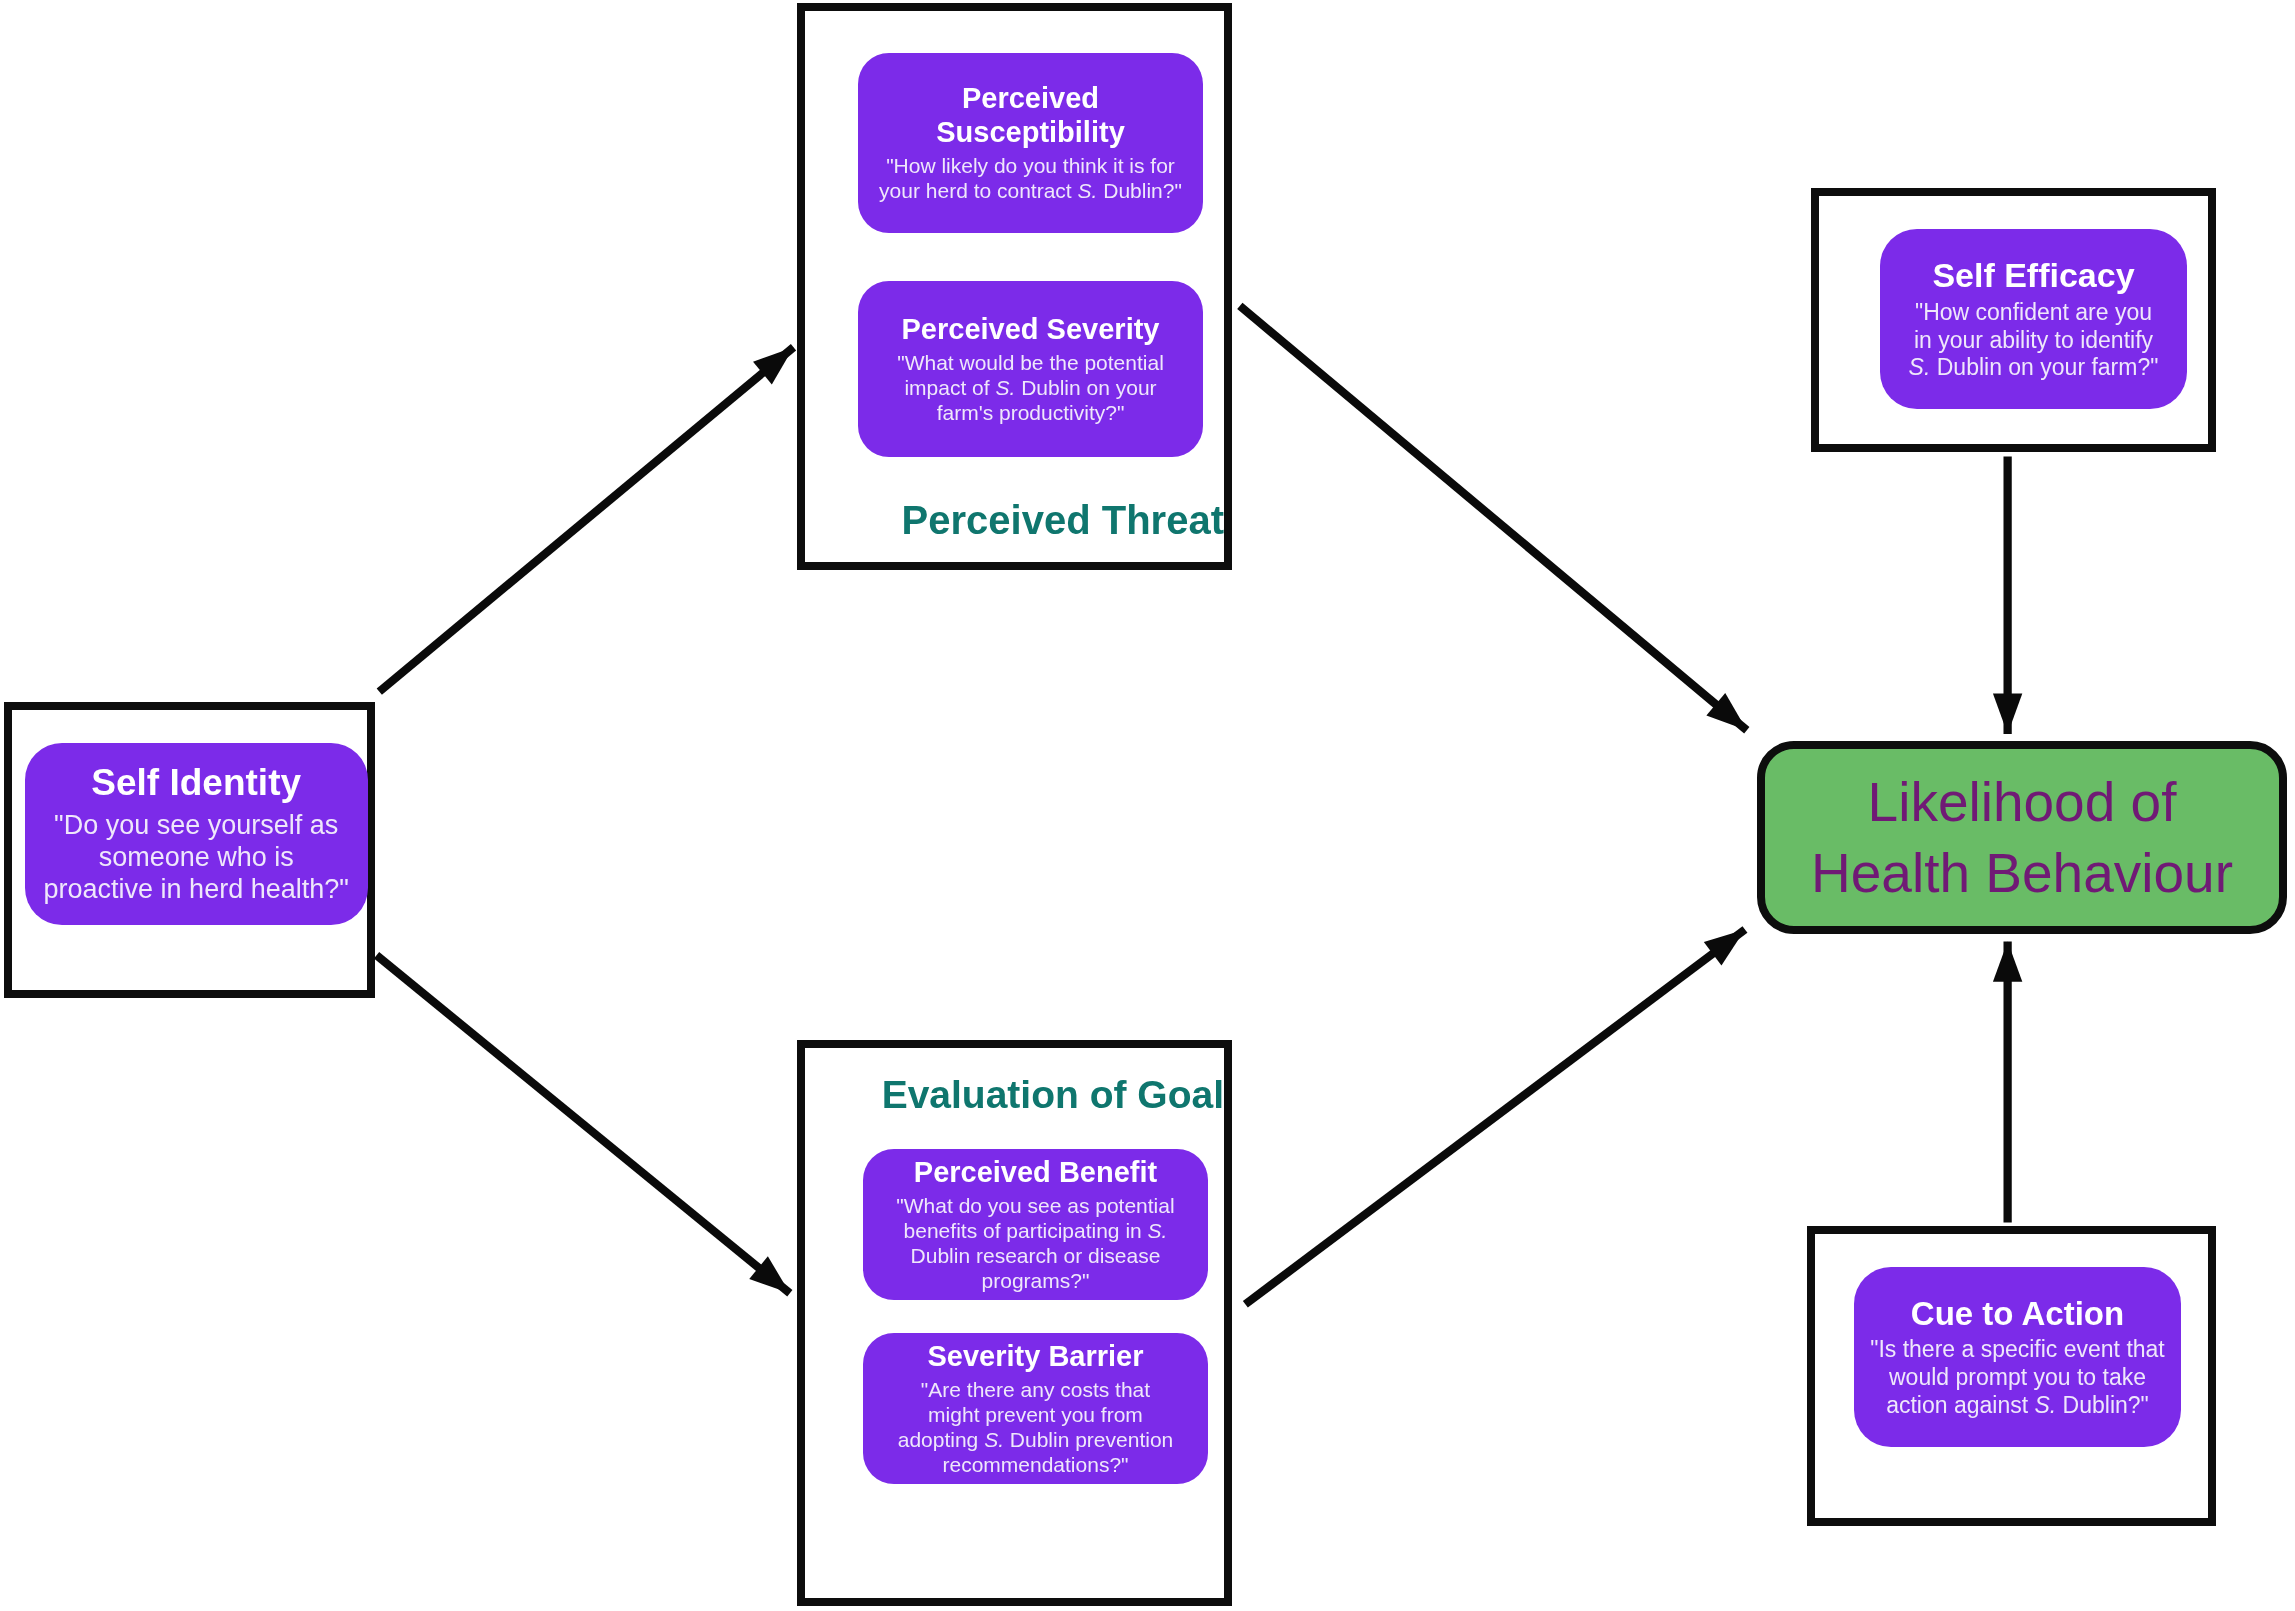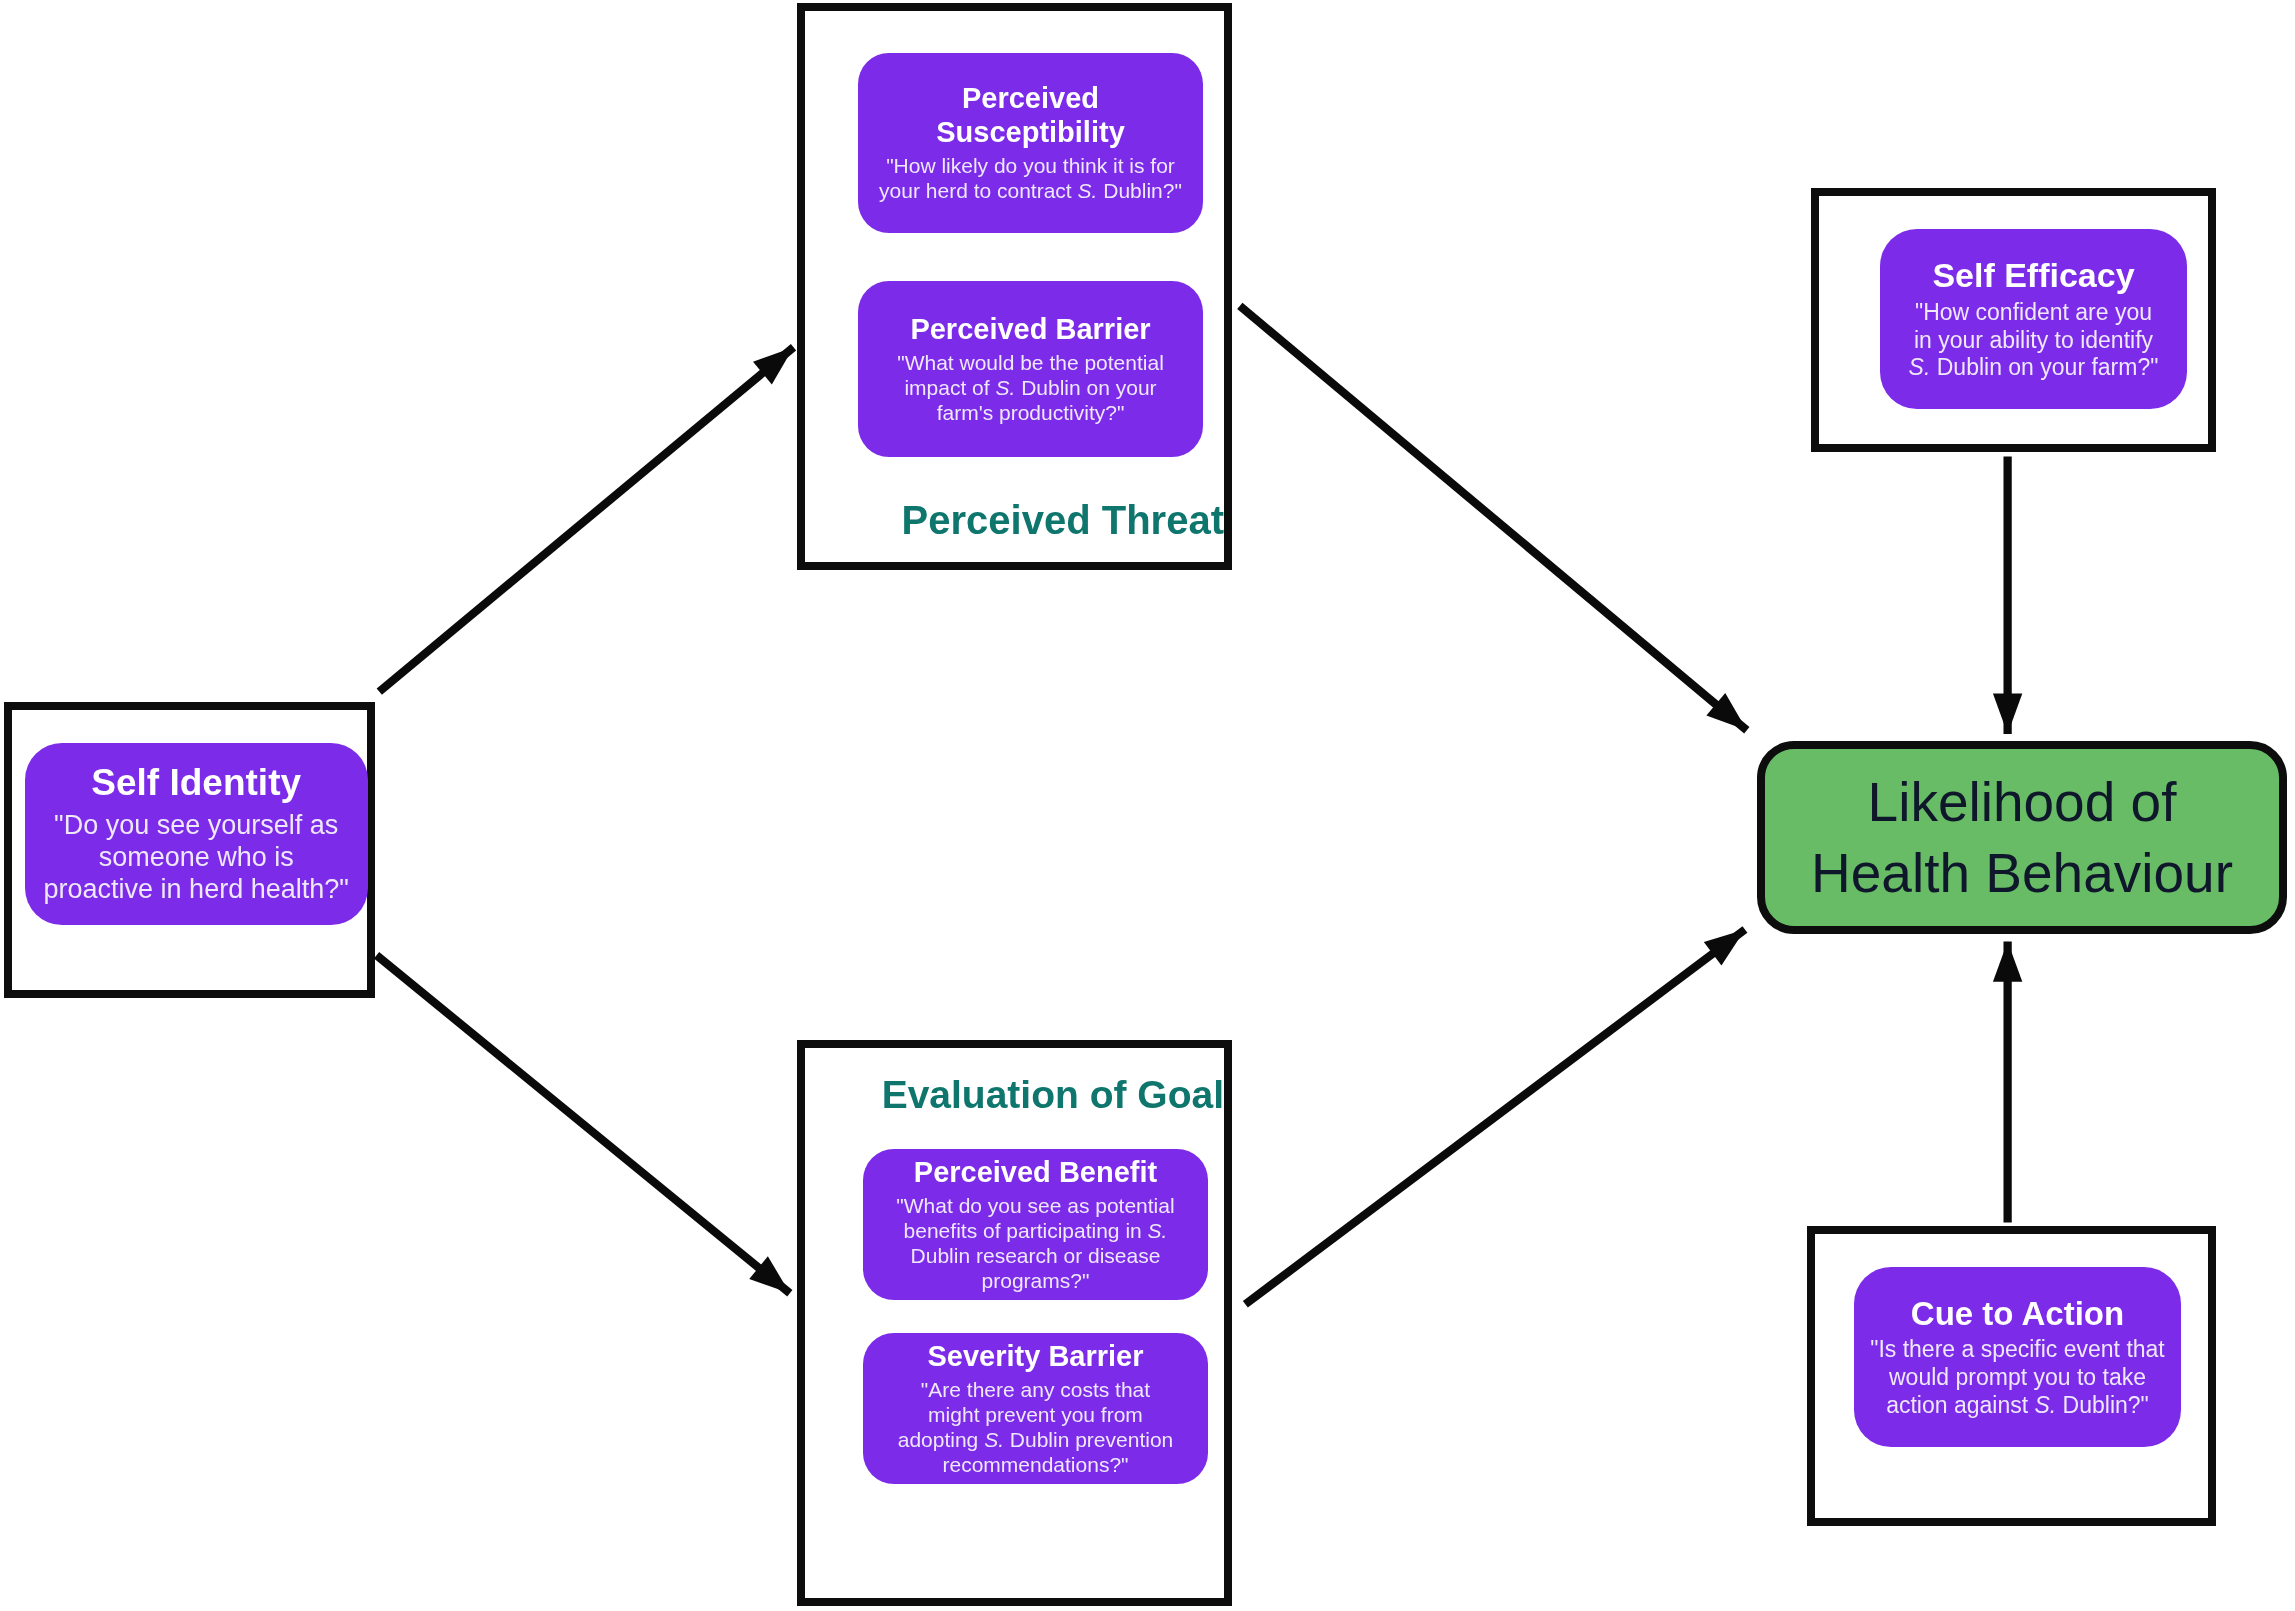--- a/index.html
+++ b/index.html
@@ -19,21 +19,21 @@
   .pbox{
     position:absolute;background:var(--purple,#7c2be9);border-radius:31px;
     display:flex;flex-direction:column;align-items:center;justify-content:center;
     text-align:center;box-sizing:border-box;padding:7.3px 9.2px;
   }
   .pbox .title{font-weight:700;color:#ffffff;white-space:pre-line;line-height:1.15;}
   .pbox .quote{color:var(--quote-text,#efe7fb);white-space:pre-line;line-height:1.2;margin-top:3.7px;}
   .green-box{
     position:absolute;background:var(--green,#69bc66);border:8.3px solid #0d0d0d;border-radius:37px;
     display:flex;align-items:center;justify-content:center;text-align:center;
-    color:#0f172a;box-sizing:border-box;white-space:pre-line;line-height:1.28;
+    color:#701a75;box-sizing:border-box;white-space:pre-line;line-height:1.28;
   }
   i{font-style:italic;}
 </style>
 </head>
 <body>
 
 <div class="canvas">
 
   <svg class="arrow-layer" viewBox="0 0 2500 1755" width="2296" height="1612" xmlns="http://www.w3.org/2000/svg">
     <defs>
@@ -50,21 +50,21 @@
   </svg>
 
   <div class="container" style="left:797px;top:2.8px;width:435px;height:567px;">
     <div class="pbox" style="left:53px;top:42px;width:345px;height:180px;">
       <div class="title" style="font-size:29px;">Perceived
 Susceptibility</div>
       <div class="quote" style="font-size:21px;"><span>"How likely do you think it is for
 your herd to contract </span><i>S.</i><span> Dublin?"</span></div>
     </div>
     <div class="pbox" style="left:53px;top:270px;width:345px;height:176px;">
-      <div class="title" style="font-size:29px;">Perceived Barrier</div>
+      <div class="title" style="font-size:29px;">Perceived Severity</div>
       <div class="quote" style="font-size:21px;"><span>"What would be the potential
 impact of </span><i>S.</i><span> Dublin on your
 farm's productivity?"</span></div>
     </div>
     <div class="clabel" style="top:487px;font-size:40px;">Perceived Threat</div>
   </div>
 
   <div class="container" style="left:797px;top:1040px;width:435px;height:566px;">
     <div class="clabel" style="top:26px;font-size:39px;">Evaluation of Goal</div>
     <div class="pbox" style="left:58px;top:101px;width:345px;height:151px;">

